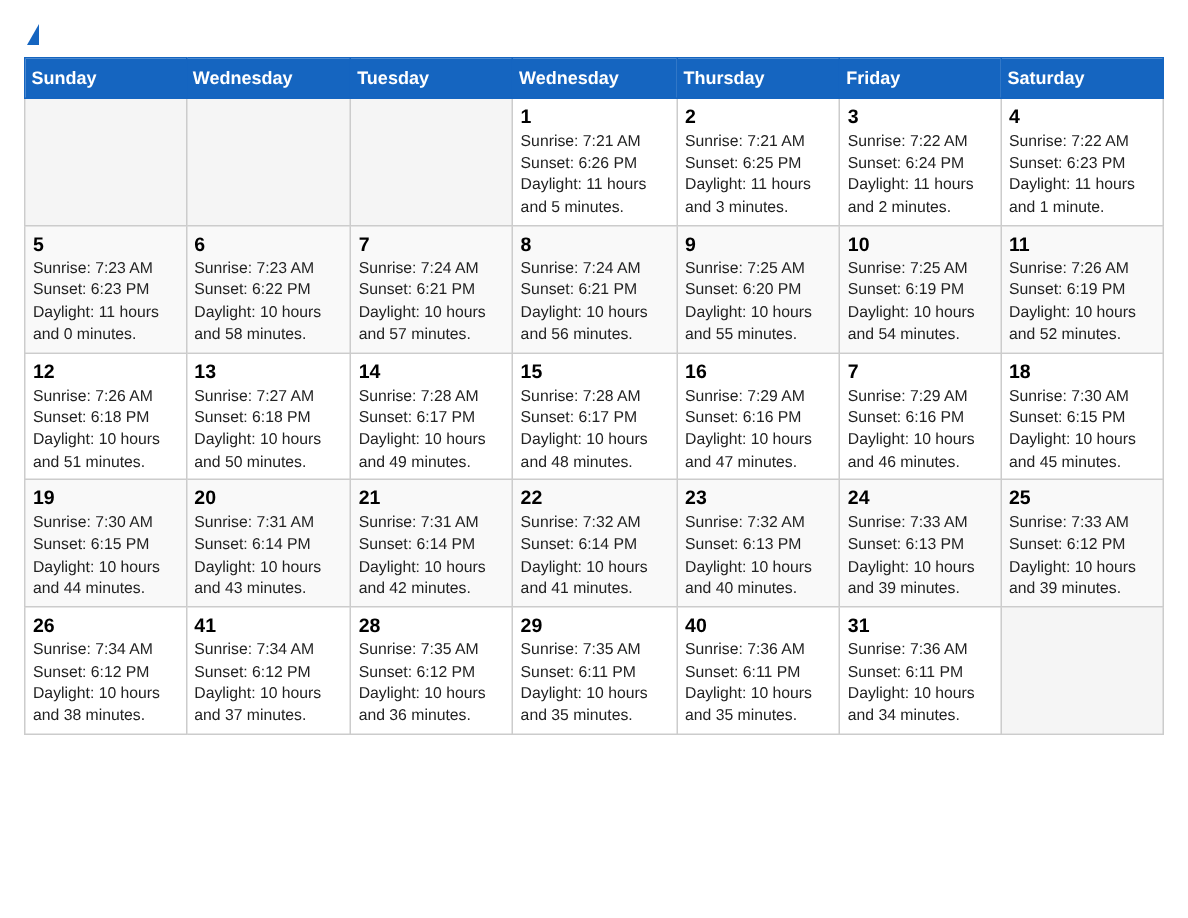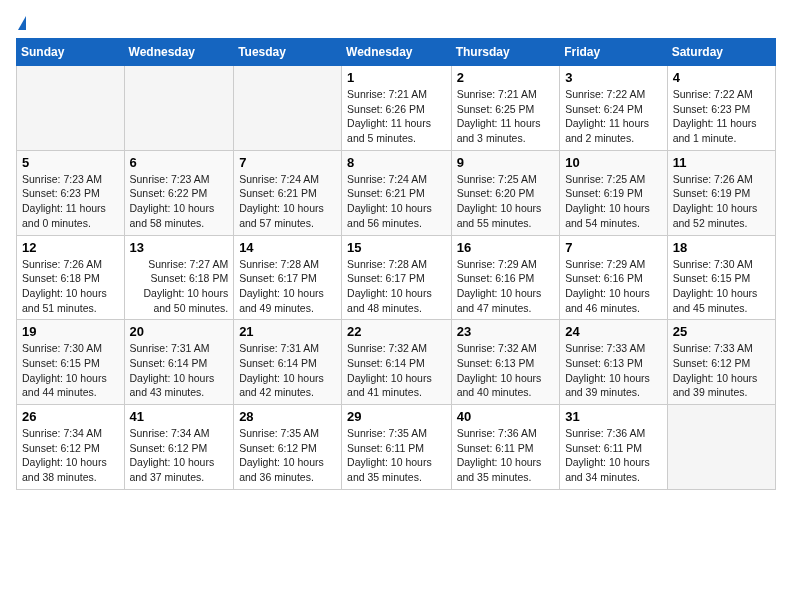--- a/index.html
+++ b/index.html
@@ -213,21 +213,21 @@
       <tr>
         <td>
           <span class="day-number">12</span>
           <div class="day-info" style="white-space: pre-line;">Sunrise: 7:26 AM
 Sunset: 6:18 PM
 Daylight: 10 hours
 and 51 minutes.</div>
         </td>
         <td>
           <span class="day-number">13</span>
-          <div class="day-info" style="white-space: pre-line; text-align: right;">Sunrise: 7:27 AM
+          <div class="day-info" style="white-space: pre-line;">Sunrise: 7:27 AM
 Sunset: 6:18 PM
 Daylight: 10 hours
 and 50 minutes.</div>
         </td>
         <td>
           <span class="day-number">14</span>
           <div class="day-info" style="white-space: pre-line;">Sunrise: 7:28 AM
 Sunset: 6:17 PM
 Daylight: 10 hours
 and 49 minutes.</div>

